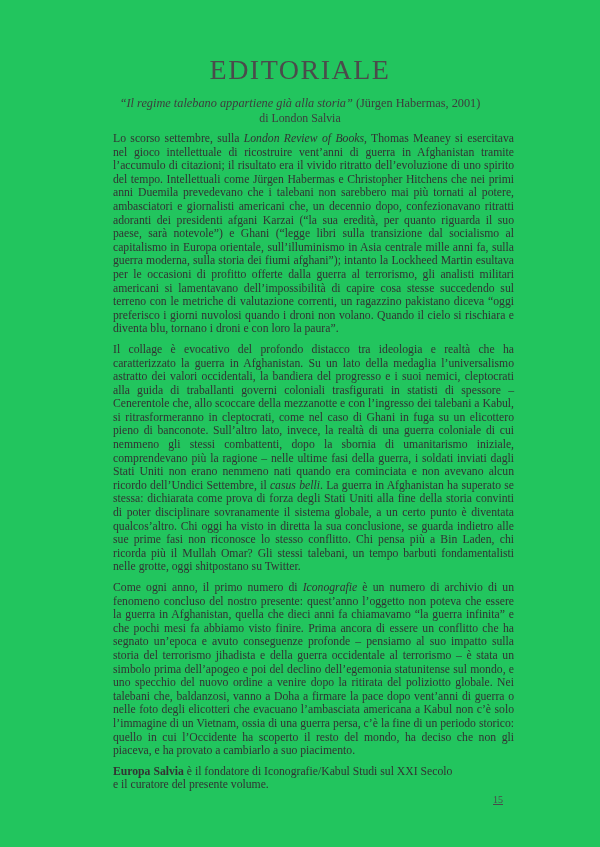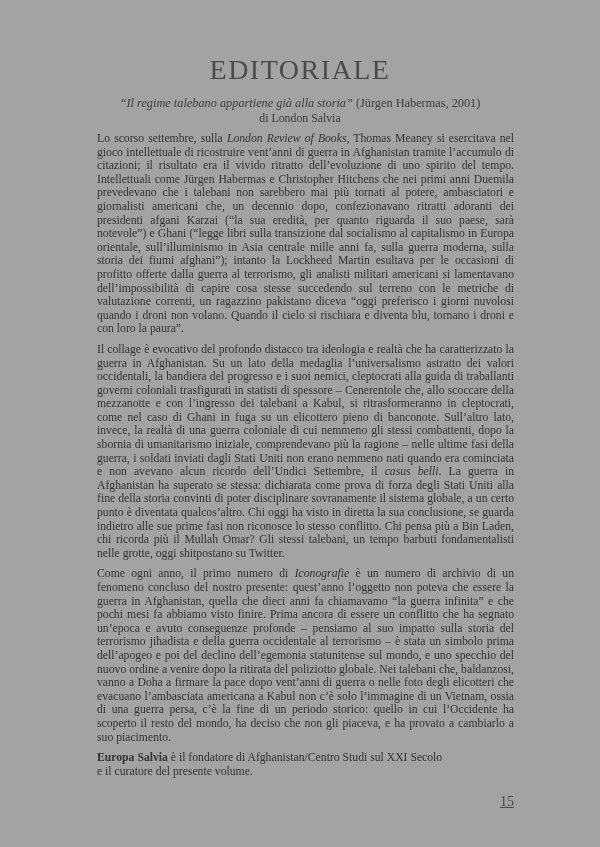--- a/index.html
+++ b/index.html
@@ -4,21 +4,21 @@
 <style>
   html, body {
     margin: 0;
     padding: 0;
     background: #ffffff;
   }
   .page {
     position: relative;
     width: 600px;
     height: 847px;
-    background: #a3a3a3;
+    background: #22c55e;
     font-family: "Liberation Serif", "DejaVu Serif", serif;
     color: #333333;
     overflow: hidden;
   }
   .title {
     position: absolute;
     top: 54px;
     left: 0;
     right: 0;
     margin: 0;
@@ -53,35 +53,35 @@
   .body-text {
     position: absolute;
     top: 132px;
     left: 97px;
     width: 417px;
     font-size: 11.7px;
     line-height: 13.6px;
     color: #333333;
   }
   .body-text p {
-    margin: 0 0 7px 0;
+    margin: 0 0 7px 16px;
     text-align: justify;
     hyphens: auto;
     -webkit-hyphens: auto;
   }
   .body-text p.author-note {
     margin-top: 7px;
     text-align: left;
     hyphens: none;
   }
   .page-number {
     position: absolute;
     top: 794px;
-    right: 86px;
-    font-size: 14px;
+    right: 97px;
+    font-size: 10px;
     color: #4a4a4a;
     text-decoration: underline;
   }
 </style>
 </head>
 <body>
 
 <div class="page">
 
   <h1 class="title">EDITORIALE</h1>
@@ -89,18 +89,18 @@
   <div class="subtitle">
     <span class="quote">“Il regime talebano appartiene già alla storia”</span><span> (Jürgen Habermas, 2001)</span>
   </div>
 
   <div class="byline">di London Salvia</div>
 
   <div class="body-text">
     <p><span>Lo scorso settembre, sulla </span><span style="font-style: italic;">London Review of Books</span><span>, Thomas Meaney si esercitava nel gioco intellettuale di ricostruire vent’anni di guerra in Afghanistan tramite l’accumulo di citazioni; il risultato era il vivido ritratto dell’evoluzione di uno spirito del tempo. Intellettuali come Jürgen Habermas e Christopher Hitchens che nei primi anni Duemila prevedevano che i talebani non sarebbero mai più tornati al potere, ambasciatori e giornalisti americani che, un decennio dopo, confezionavano ritratti adoranti dei presidenti afgani Karzai (“la sua eredità, per quanto riguarda il suo paese, sarà notevole”) e Ghani (“legge libri sulla transizione dal socialismo al capitalismo in Europa orientale, sull’illuminismo in Asia centrale mille anni fa, sulla guerra moderna, sulla storia dei fiumi afghani”); intanto la Lockheed Martin esultava per le occasioni di profitto offerte dalla guerra al terrorismo, gli analisti militari americani si lamentavano dell’impossibilità di capire cosa stesse succedendo sul terreno con le metriche di valutazione correnti, un ragazzino pakistano diceva “oggi preferisco i giorni nuvolosi quando i droni non volano. Quando il cielo si rischiara e diventa blu, tornano i droni e con loro la paura”.</span></p>
     <p><span>Il collage è evocativo del profondo distacco tra ideologia e realtà che ha caratterizzato la guerra in Afghanistan. Su un lato della medaglia l’universalismo astratto dei valori occidentali, la bandiera del progresso e i suoi nemici, cleptocrati alla guida di traballanti governi coloniali trasfigurati in statisti di spessore – Cenerentole che, allo scoccare della mezzanotte e con l’ingresso dei talebani a Kabul, si ritrasformeranno in cleptocrati, come nel caso di Ghani in fuga su un elicottero pieno di banconote. Sull’altro lato, invece, la realtà di una guerra coloniale di cui nemmeno gli stessi combattenti, dopo la sbornia di umanitarismo iniziale, comprendevano più la ragione – nelle ultime fasi della guerra, i soldati inviati dagli Stati Uniti non erano nemmeno nati quando era cominciata e non avevano alcun ricordo dell’Undici Settembre, il </span><span style="font-style: italic;">casus belli</span><span>. La guerra in Afghanistan ha superato se stessa: dichiarata come prova di forza degli Stati Uniti alla fine della storia convinti di poter disciplinare sovranamente il sistema globale, a un certo punto è diventata qualcos’altro. Chi oggi ha visto in diretta la sua conclusione, se guarda indietro alle sue prime fasi non riconosce lo stesso conflitto. Chi pensa più a Bin Laden, chi ricorda più il Mullah Omar? Gli stessi talebani, un tempo barbuti fondamentalisti nelle grotte, oggi shitpostano su Twitter.</span></p>
     <p><span>Come ogni anno, il primo numero di </span><span style="font-style: italic;">Iconografie</span><span> è un numero di archivio di un fenomeno concluso del nostro presente: quest’anno l’oggetto non poteva che essere la guerra in Afghanistan, quella che dieci anni fa chiamavamo “la guerra infinita” e che pochi mesi fa abbiamo visto finire. Prima ancora di essere un conflitto che ha segnato un’epoca e avuto conseguenze profonde – pensiamo al suo impatto sulla storia del terrorismo jihadista e della guerra occidentale al terrorismo – è stata un simbolo prima dell’apogeo e poi del declino dell’egemonia statunitense sul mondo, e uno specchio del nuovo ordine a venire dopo la ritirata del poliziotto globale. Nei talebani che, baldanzosi, vanno a Doha a firmare la pace dopo vent’anni di guerra o nelle foto degli elicotteri che evacuano l’ambasciata americana a Kabul non c’è solo l’immagine di un Vietnam, ossia di una guerra persa, c’è la fine di un periodo storico: quello in cui l’Occidente ha scoperto il resto del mondo, ha deciso che non gli piaceva, e ha provato a cambiarlo a suo piacimento.</span></p>
-    <p class="author-note"><span style="font-weight: bold;">Europa Salvia</span><span> è il fondatore di Afghanistan/Centro Studi sul XXI Secolo</span><br><span>e il curatore del presente volume.</span></p>
+    <p class="author-note"><span style="font-weight: bold;">Europa Salvia</span><span> è il fondatore di Iconografie/Kabul Studi sul XXI Secolo</span><br><span>e il curatore del presente volume.</span></p>
   </div>
 
   <div class="page-number">15</div>
 
 </div>
 
 </body></html>

